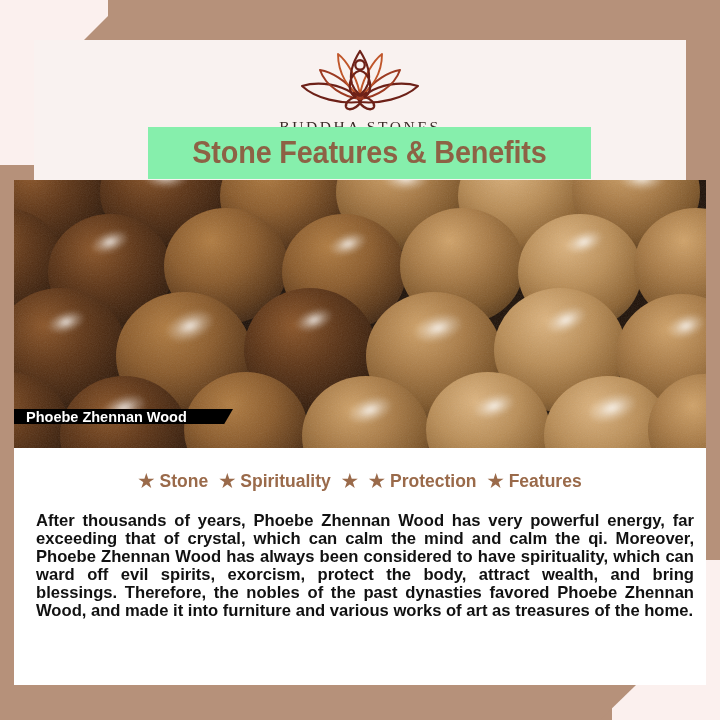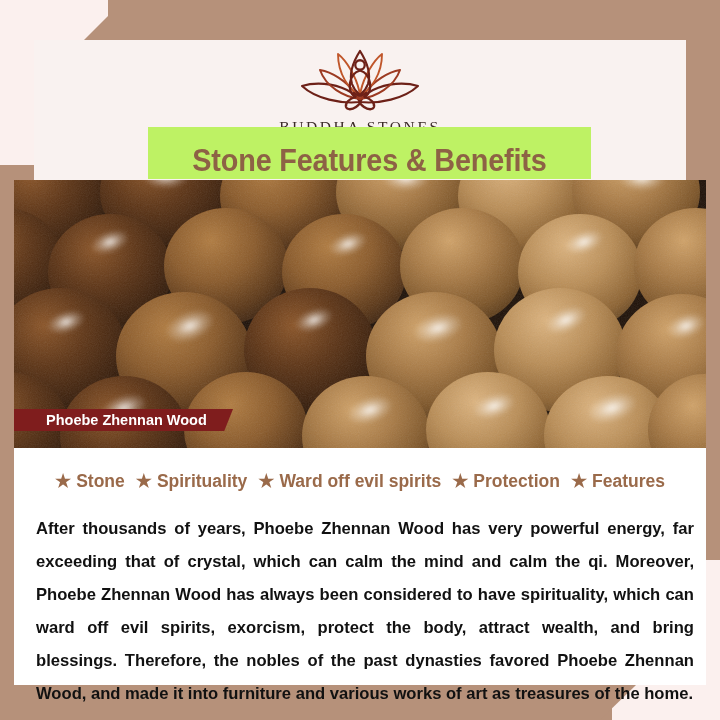--- a/index.html
+++ b/index.html
@@ -55,46 +55,46 @@
   #logo-mark { width:150px; height:72px; display:block; }
   #brand-name {
     font-family:"Liberation Serif", serif;
     font-size:15.5px; letter-spacing:2.6px; color:#3b2b28;
     margin-top:4px; font-weight:400;
   }
 
   
   #title-banner {
     position:absolute; left:148px; top:127px; width:443px; height:52px;
-    background:#bef264;
-    display:flex; align-items:flex-end; justify-content:center;
+    background:#86efac;
+    display:flex; align-items:center; justify-content:center;
     z-index:4;
   }
   #title-text {
     font-size:31px; font-weight:bold; color:#8d6245;
     letter-spacing:-0.2px;
     transform:scaleX(0.93);
     white-space:nowrap;
   }
 
   
   #photo {
     position:absolute; left:14px; top:180px; width:692px; height:268px;
     overflow:hidden;
     background:#4a2b16;
   }
   #photo-svg { position:absolute; left:0; top:0; }
 
   #photo-caption {
-    position:absolute; left:14px; top:409px; width:219px; height:22px;
-    background:#7f1d1d;
+    position:absolute; left:14px; top:409px; width:219px; height:15px;
+    background:#000000;
     color:#ffffff;
     font-size:14.5px; font-weight:bold;
     display:flex; align-items:center;
-    padding-left:32px;
+    padding-left:12px;
     z-index:6;
     clip-path:polygon(0 0, 100% 0, 96% 100%, 0 100%);
   }
 
   
   #content-panel {
     position:absolute; left:14px; top:448px; width:692px; height:237px;
     background:#ffffff;
   }
 
@@ -110,21 +110,21 @@
     white-space:nowrap;
   }
   .star-icon {
     color:#9a6a4a; font-size:18px; line-height:1;
     display:inline-block;
   }
 
   #body-text {
     position:absolute; left:36px; top:512px; width:658px;
     color:#111111;
-    font-size:16.6px; font-weight:bold; line-height:33px;
+    font-size:16.6px; font-weight:bold; line-height:18px;
     text-align:justify;
     hyphens:auto;
     z-index:5;
   }
 </style>
 </head>
 <body>
 
 <div id="frame-top-right"></div>
 <div id="frame-corner-tl"></div>
@@ -297,21 +297,20 @@
   <div class="feature">
     <span class="star-icon">★</span>
     <span>Stone</span>
   </div>
   <div class="feature">
     <span class="star-icon">★</span>
     <span>Spirituality</span>
   </div>
   <div class="feature">
     <span class="star-icon">★</span>
-    <span>Ward off evil spirits</span>
   </div>
   <div class="feature">
     <span class="star-icon">★</span>
     <span>Protection</span>
   </div>
   <div class="feature">
     <span class="star-icon">★</span>
     <span>Features</span>
   </div>
 </div>

